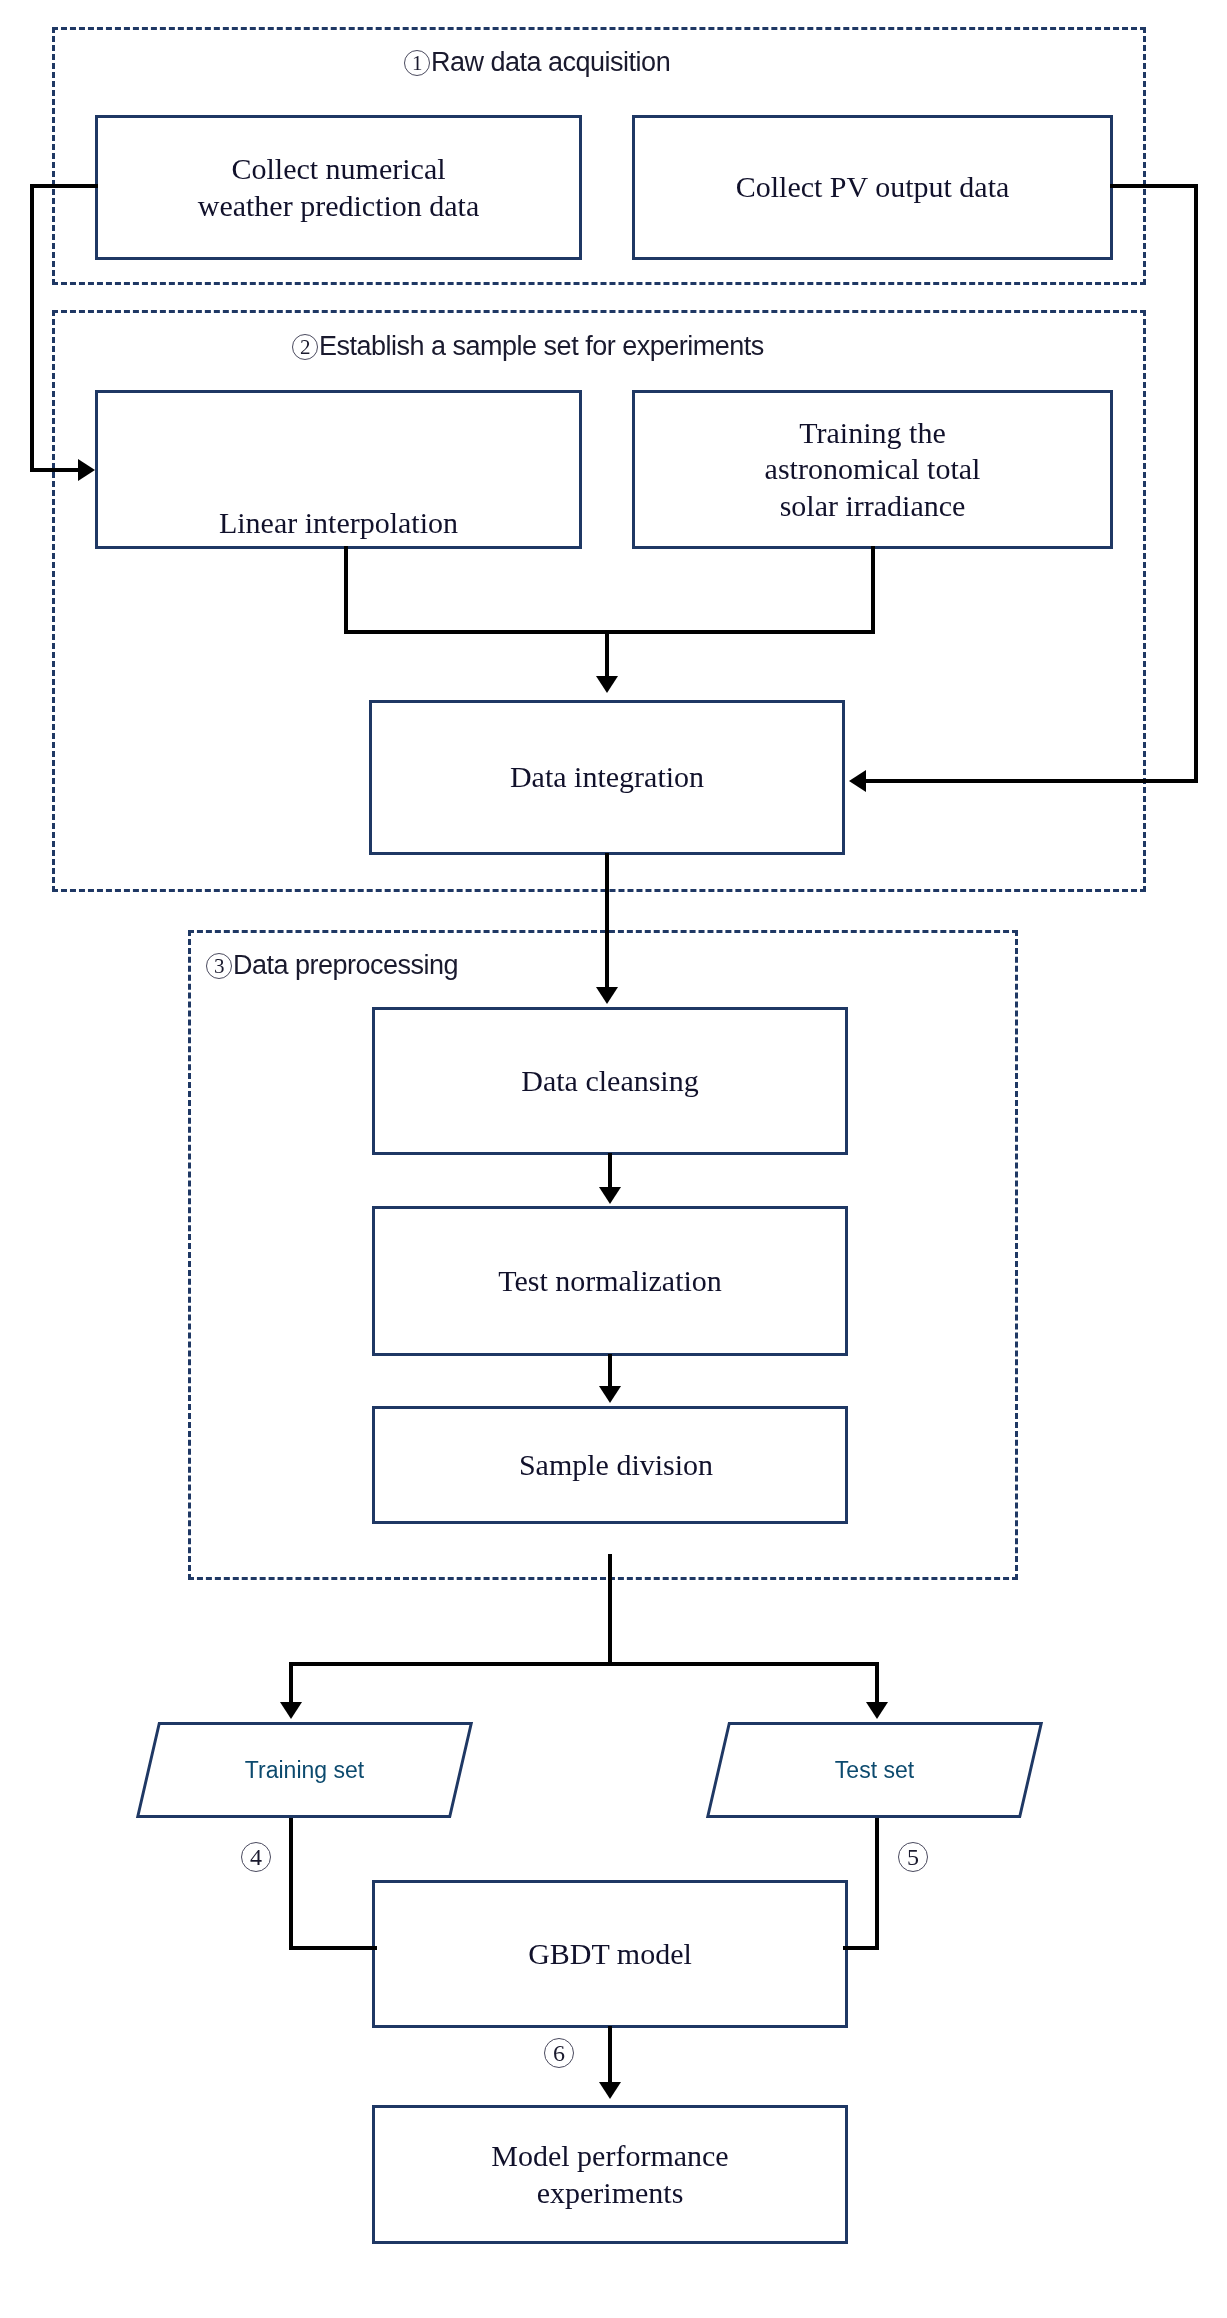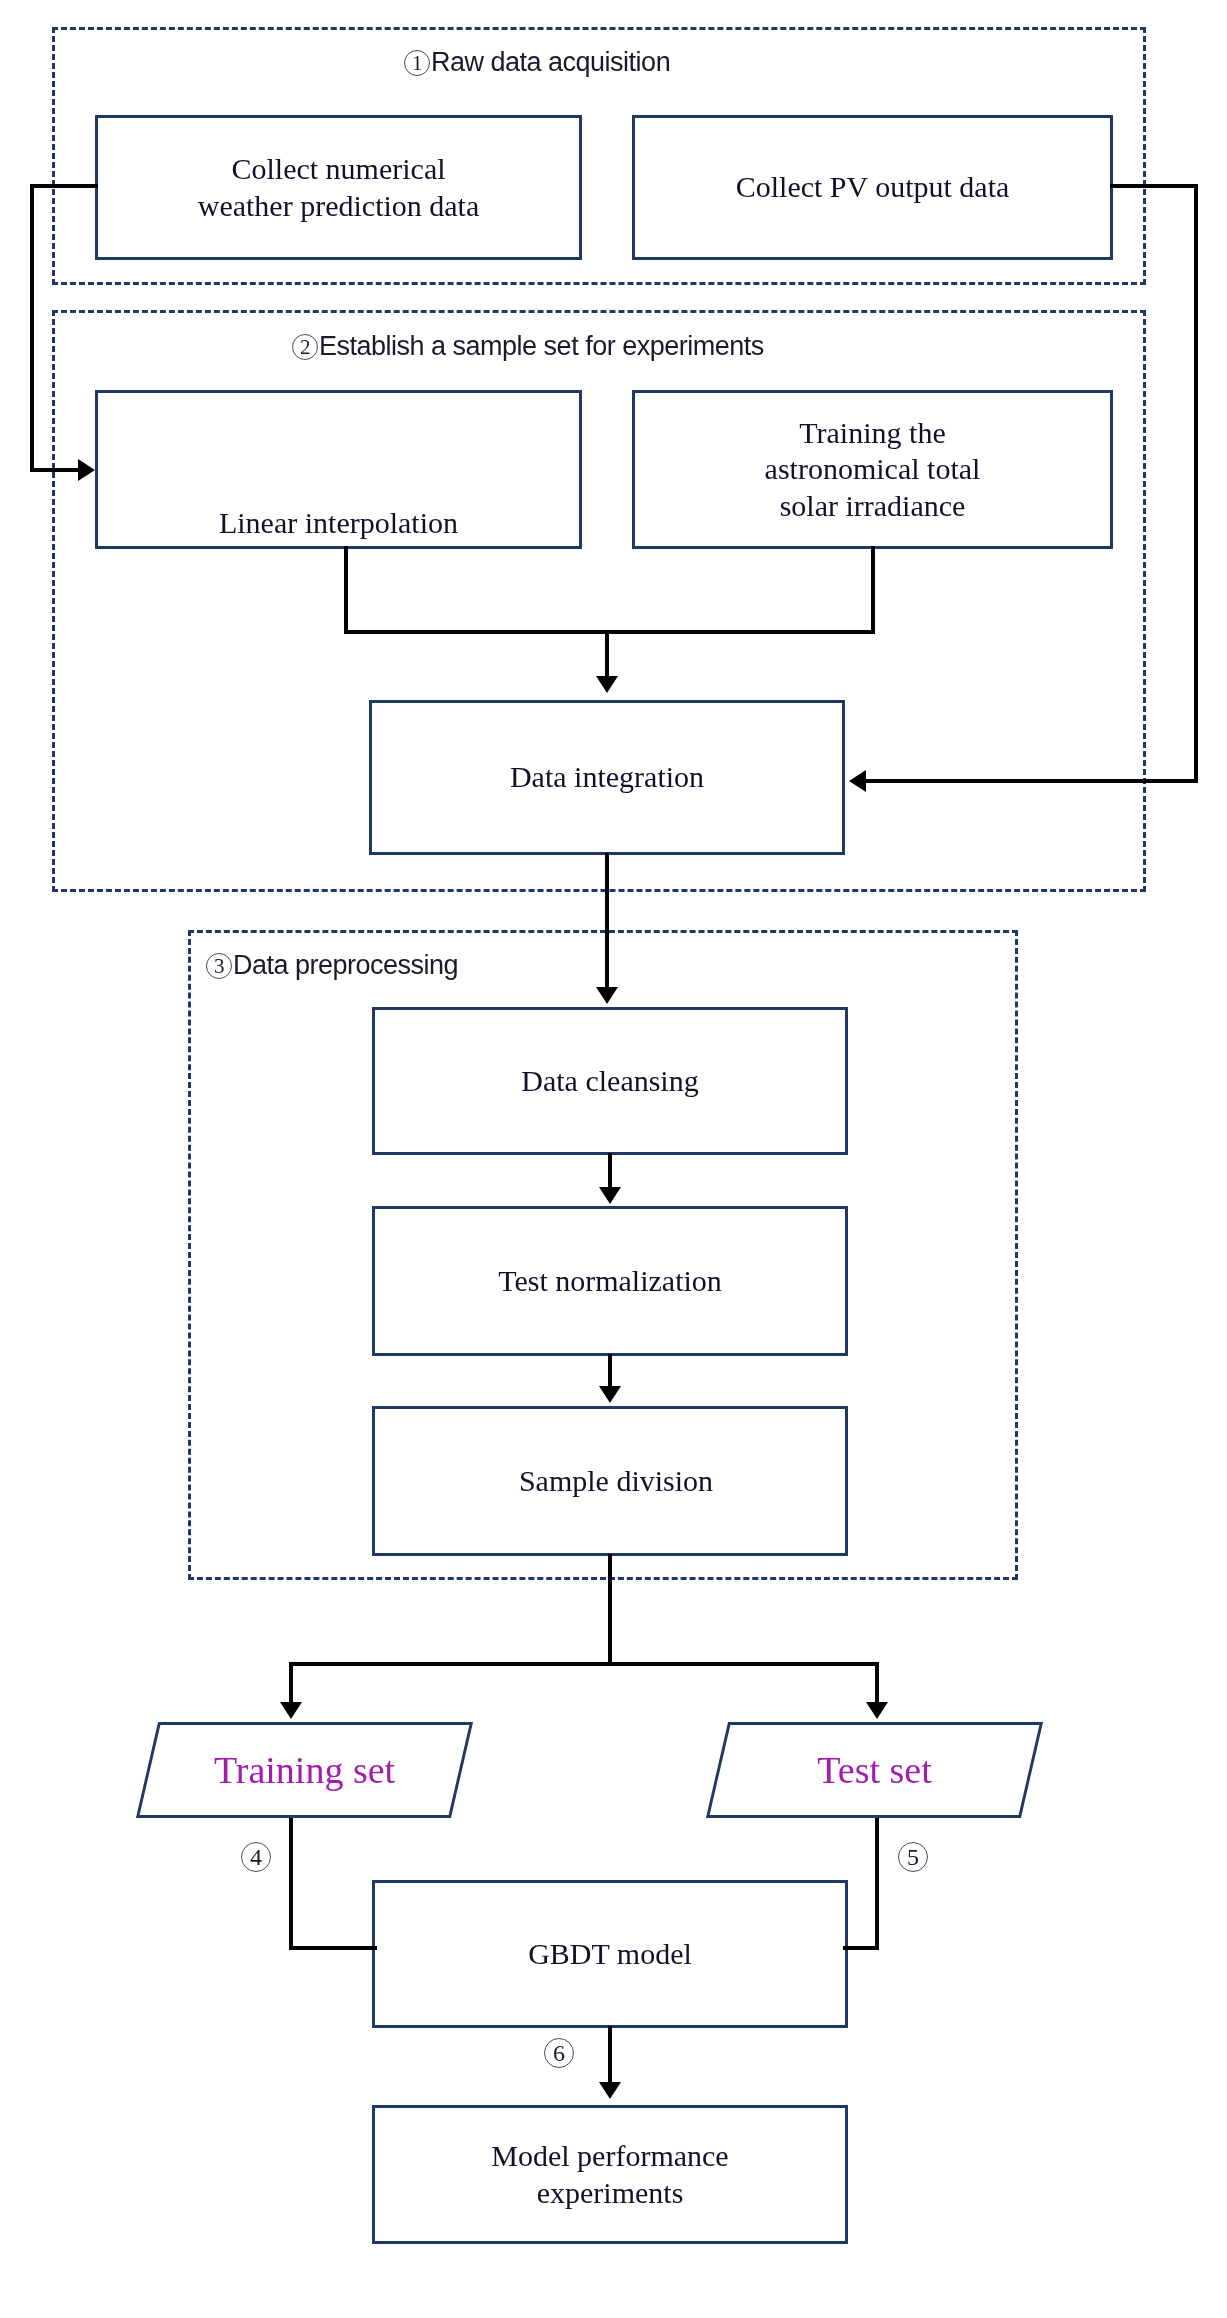--- a/index.html
+++ b/index.html
@@ -67,23 +67,23 @@
     box-sizing:border-box;
     background:#ffffff;
     border:3px solid #1f3864;
     transform:skewX(-13deg);
   }
   .para-text{
     position:absolute;
     display:flex;
     align-items:center;
     justify-content:center;
-    font-family:Liberation Serif, serif;
-    font-size:38px;
-    color:#a21caf;
+    font-family:Liberation Sans, sans-serif;
+    font-size:23px;
+    color:#0c4a6e;
     text-align:center;
     pointer-events:none;
   }
   
   .vline{position:absolute;background:#000000;width:4px;}
   .hline{position:absolute;background:#000000;height:4px;}
   .arrow-down{
     position:absolute;
     width:0;height:0;
     border-left:11px solid transparent;
@@ -159,21 +159,21 @@
   </div>
 
   <div class="box" style="left:372px; top:1007px; width:476px; height:148px;">
     <span>Data cleansing</span>
   </div>
 
   <div class="box" style="left:372px; top:1206px; width:476px; height:150px;">
     <span>Test normalization</span>
   </div>
 
-  <div class="box" style="left:372px; top:1406px; width:476px; height:150px;padding-left:20px;">
+  <div class="box" style="left:372px; top:1406px; width:476px; height:118px;padding-left:20px;">
     <span>Sample division</span>
   </div>
 
   <div class="para" style="left:147px; top:1722px; width:315px; height:96px;"></div>
   <div class="para-text" style="left:147px; top:1722px; width:315px; height:96px;">Training set</div>
 
   <div class="para" style="left:717px; top:1722px; width:315px; height:96px;"></div>
   <div class="para-text" style="left:717px; top:1722px; width:315px; height:96px;">Test set</div>
 
   <div class="box" style="left:372px; top:1880px; width:476px; height:148px;">

